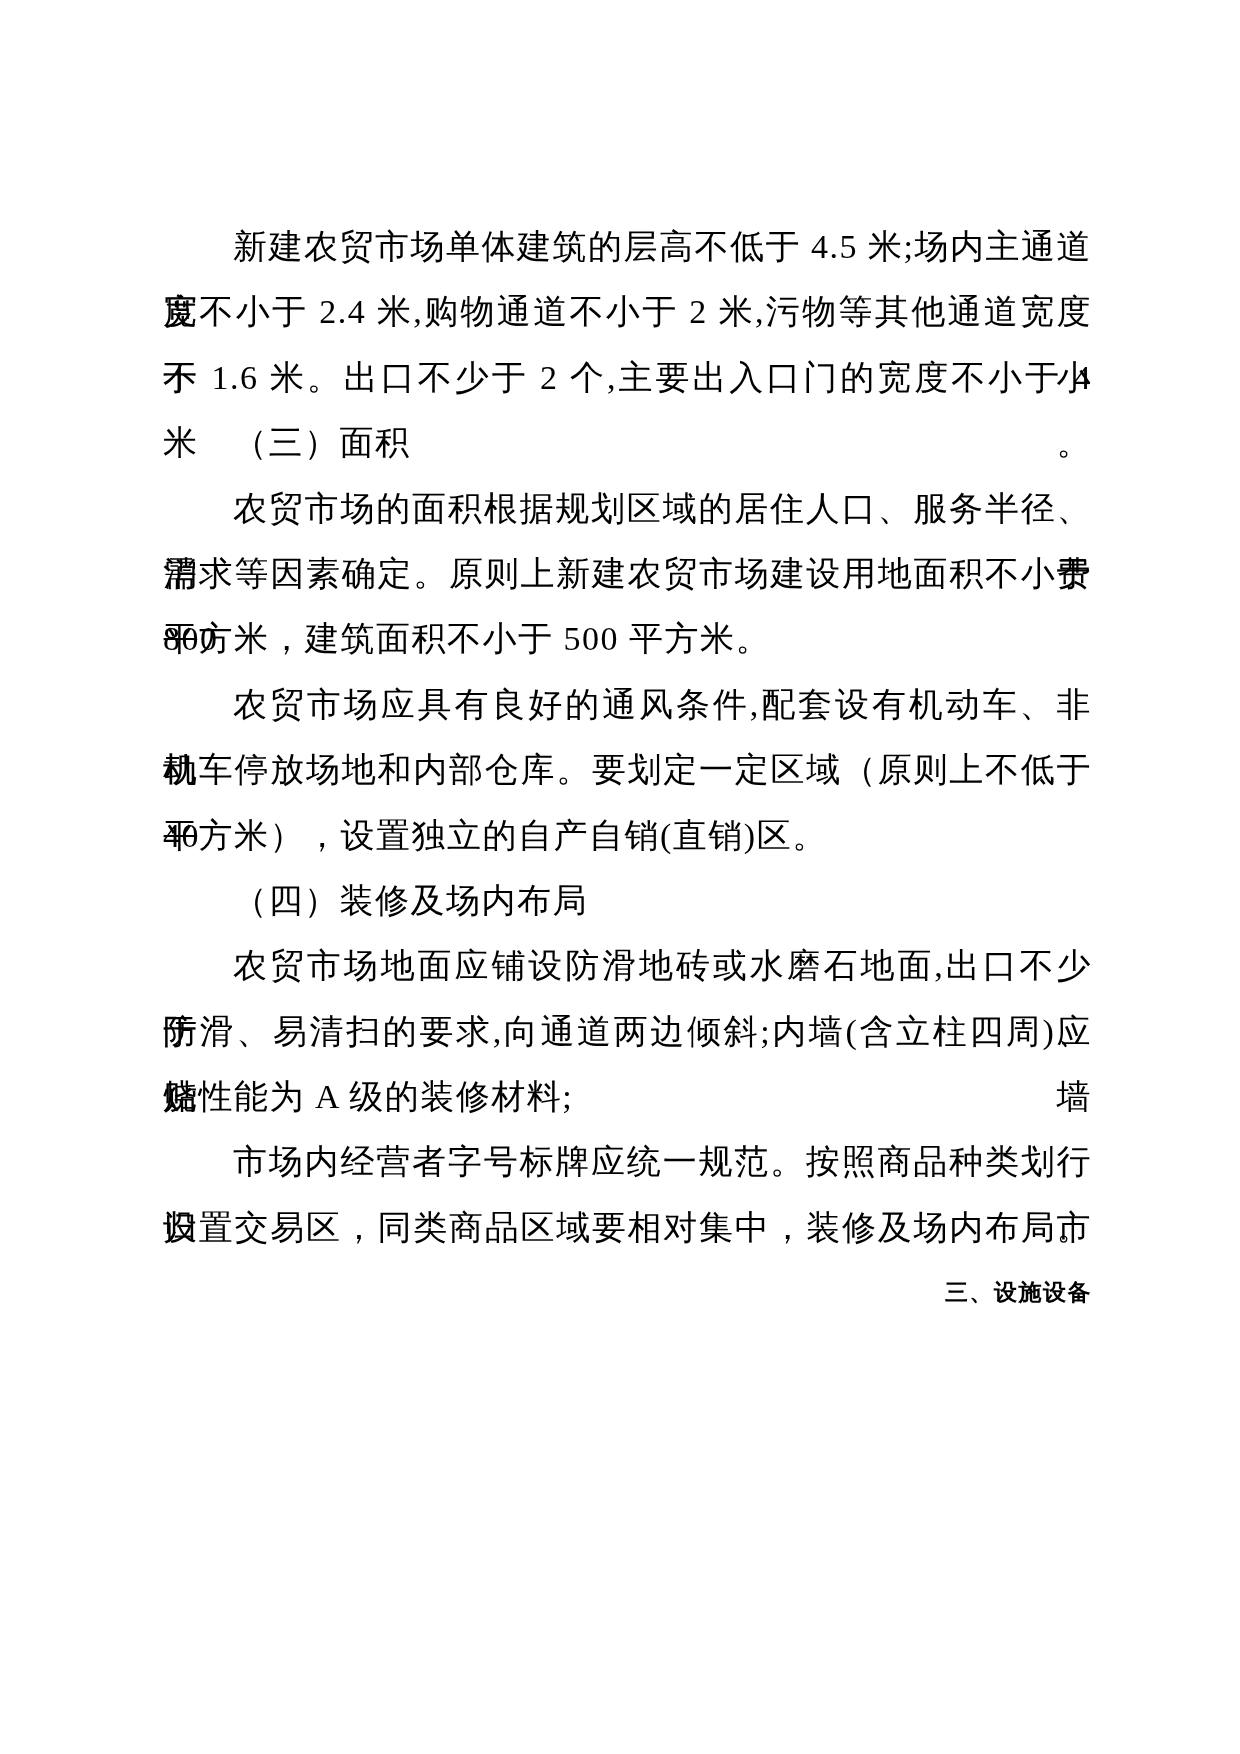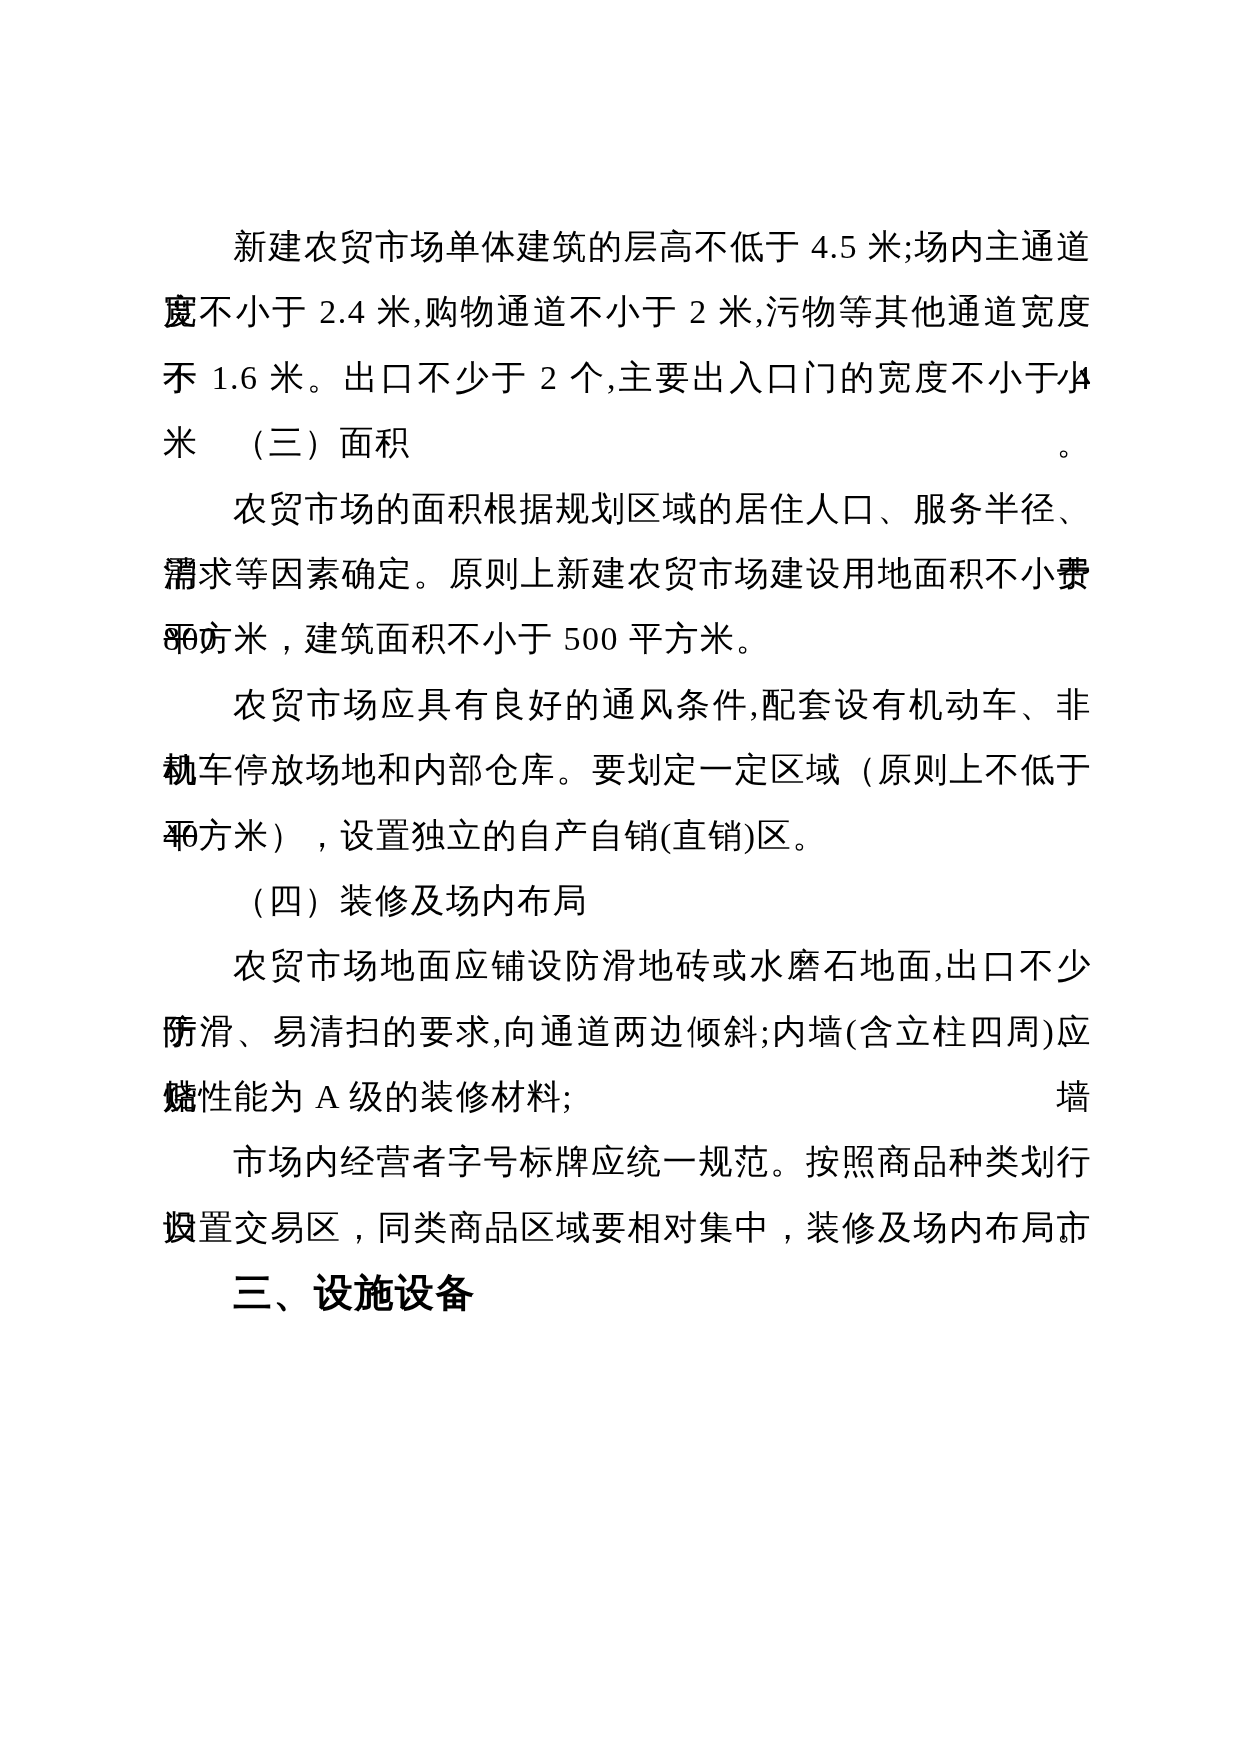--- a/index.html
+++ b/index.html
@@ -43,21 +43,22 @@
     text-indent: 70px;
   }
   
   .h {
     font-weight: normal;
   }
   
   .h2 {
     font-weight: bold;
     font-family: "Liberation Sans", "DejaVu Sans", sans-serif;
-    font-size: 39px;
+    font-size: 23px;
+    text-align: right;
   }
 </style>
 </head>
 <body>
 
 <div class="page">
   <div class="content">
     <div class="ln ind just">新建农贸市场单体建筑的层高不低于 4.5 米;场内主通道宽</div>
     <div class="ln just">度不小于 2.4 米,购物通道不小于 2 米,污物等其他通道宽度不小</div>
     <div class="ln just">于 1.6 米。出口不少于 2 个,主要出入口门的宽度不小于 4 米。</div>

